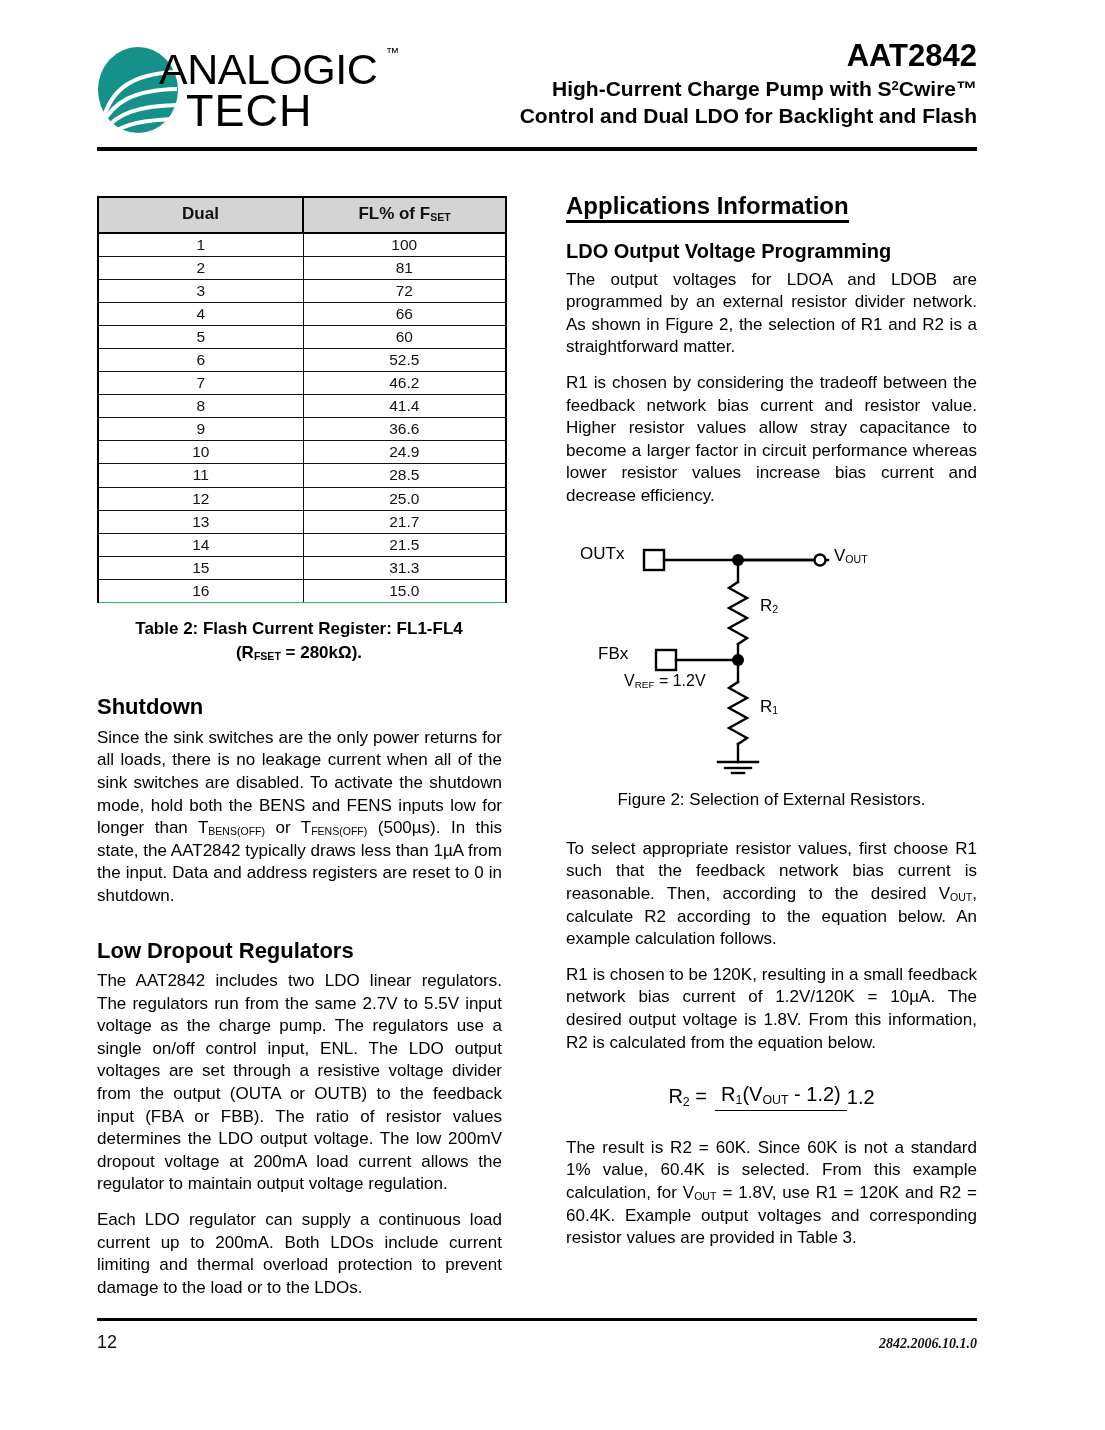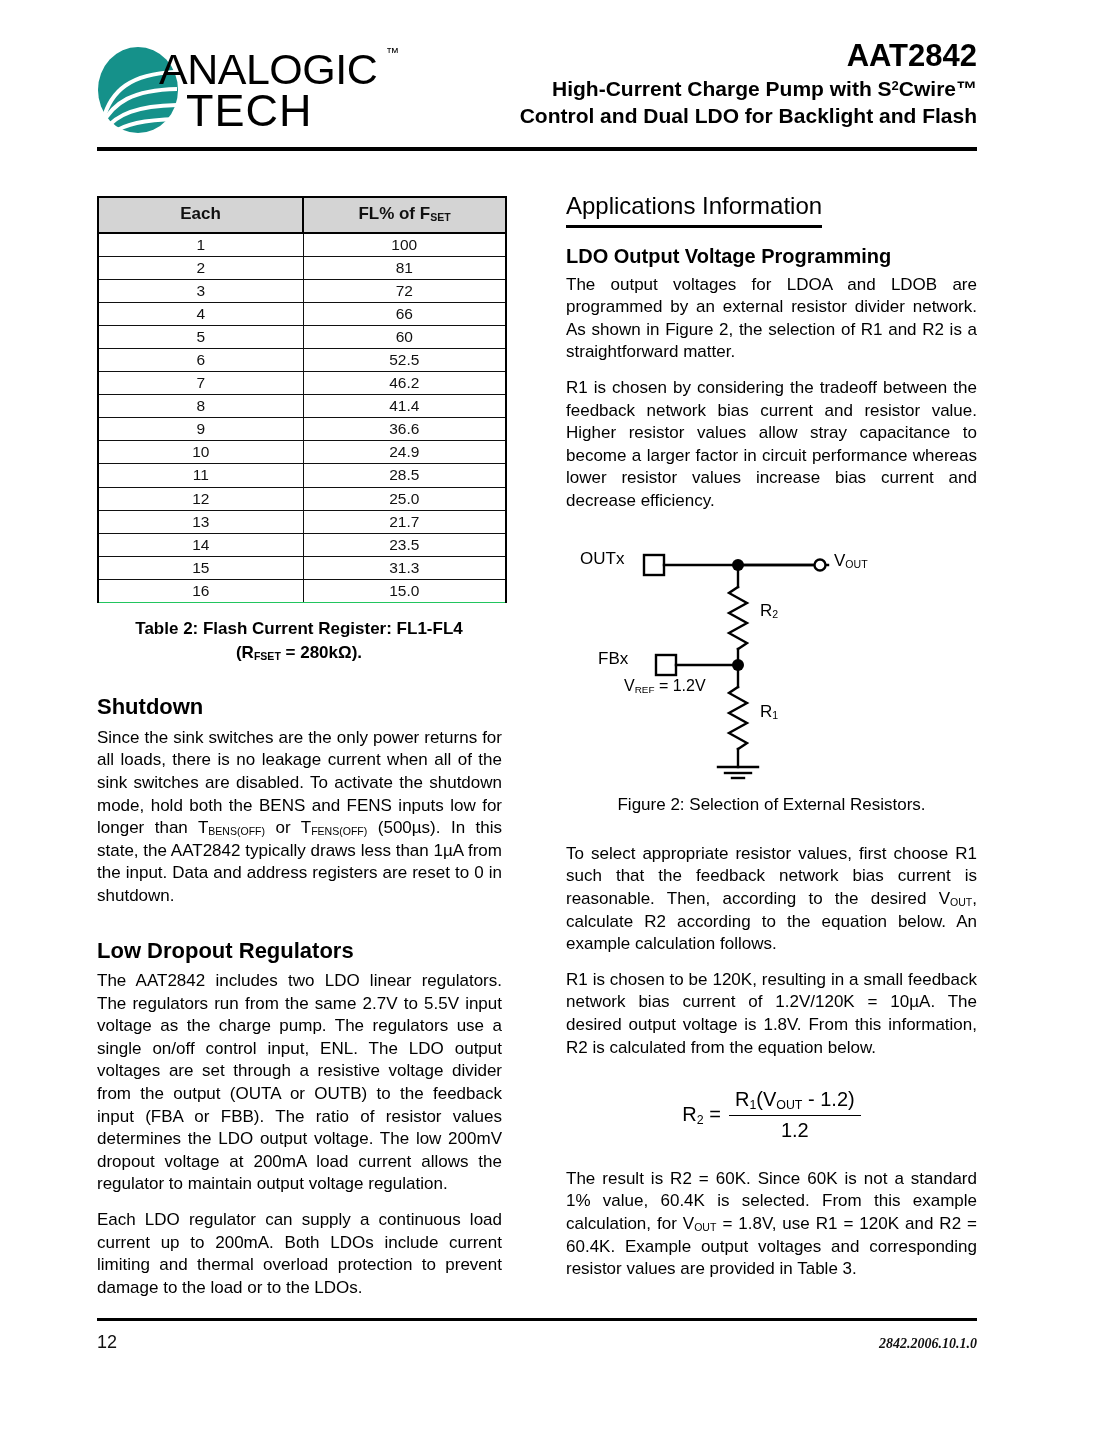--- a/index.html
+++ b/index.html
@@ -167,23 +167,22 @@
 
   
   h2.section-head {
     font-size: 22px;
     font-weight: bold;
     margin: 30px 0 6px 0;
     line-height: 1.2;
   }
   h2.apps-head {
     font-size: 24px;
-    font-weight: normal;
+    font-weight: bold;
     margin: 0 0 16px 0;
-    padding-bottom: 5px;
     border-bottom: 3px solid #000;
     display: inline-block;
     line-height: 1.15;
   }
   h3.sub-head {
     font-size: 20px;
     font-weight: bold;
     margin: 0 0 6px 0;
     line-height: 1.2;
   }
@@ -216,21 +215,21 @@
     width: 411px;
     margin: 28px 0 26px 0;
     display: flex;
     justify-content: center;
     align-items: center;
   }
   .eq-inner { display: flex; align-items: center; font-size: 20px; }
   .eq-lhs { margin-right: 8px; }
   .eq-frac {
     display: inline-flex;
-    flex-direction: column;
+    flex-direction: row;
     align-items: center;
     line-height: 1.2;
   }
   .eq-num {
     padding: 0 6px 2px 6px;
     border-bottom: 1.6px solid #000;
     white-space: nowrap;
   }
   .eq-den { padding-top: 2px; }
 
@@ -293,21 +292,21 @@
       </div>
     </div>
   </div>
   <div class="header-rule"></div>
 
   <div class="col-left">
 
     <table class="data-table">
       <thead>
         <tr>
-          <th class="col-w1">Each</th>
+          <th class="col-w1">Dual</th>
           <th class="col-w2"><span>FL% of F</span><sub class="sub-small">SET</sub></th>
         </tr>
       </thead>
       <tbody id="table-body">
           <tr>
             <td class="col-w1">1</td>
             <td class="col-w2">100</td>
           </tr>
           <tr>
             <td class="col-w1">2</td>
@@ -352,21 +351,21 @@
           <tr>
             <td class="col-w1">12</td>
             <td class="col-w2">25.0</td>
           </tr>
           <tr>
             <td class="col-w1">13</td>
             <td class="col-w2">21.7</td>
           </tr>
           <tr>
             <td class="col-w1">14</td>
-            <td class="col-w2">23.5</td>
+            <td class="col-w2">21.5</td>
           </tr>
           <tr>
             <td class="col-w1">15</td>
             <td class="col-w2">31.3</td>
           </tr>
           <tr>
             <td class="col-w1">16</td>
             <td class="col-w2">15.0</td>
           </tr>
         </tbody>

